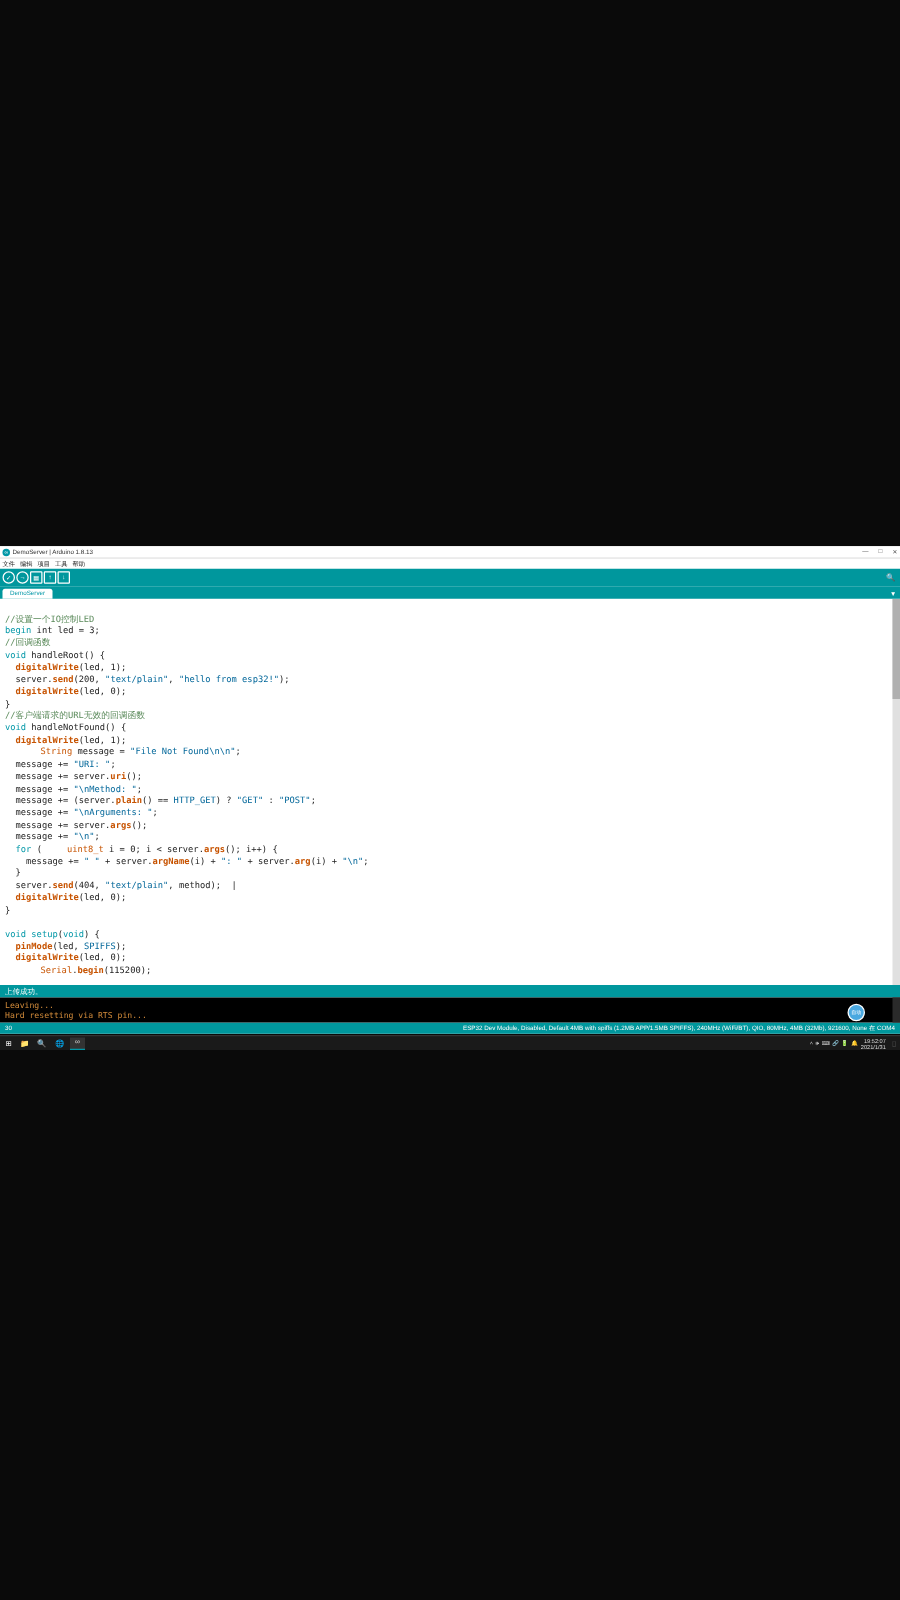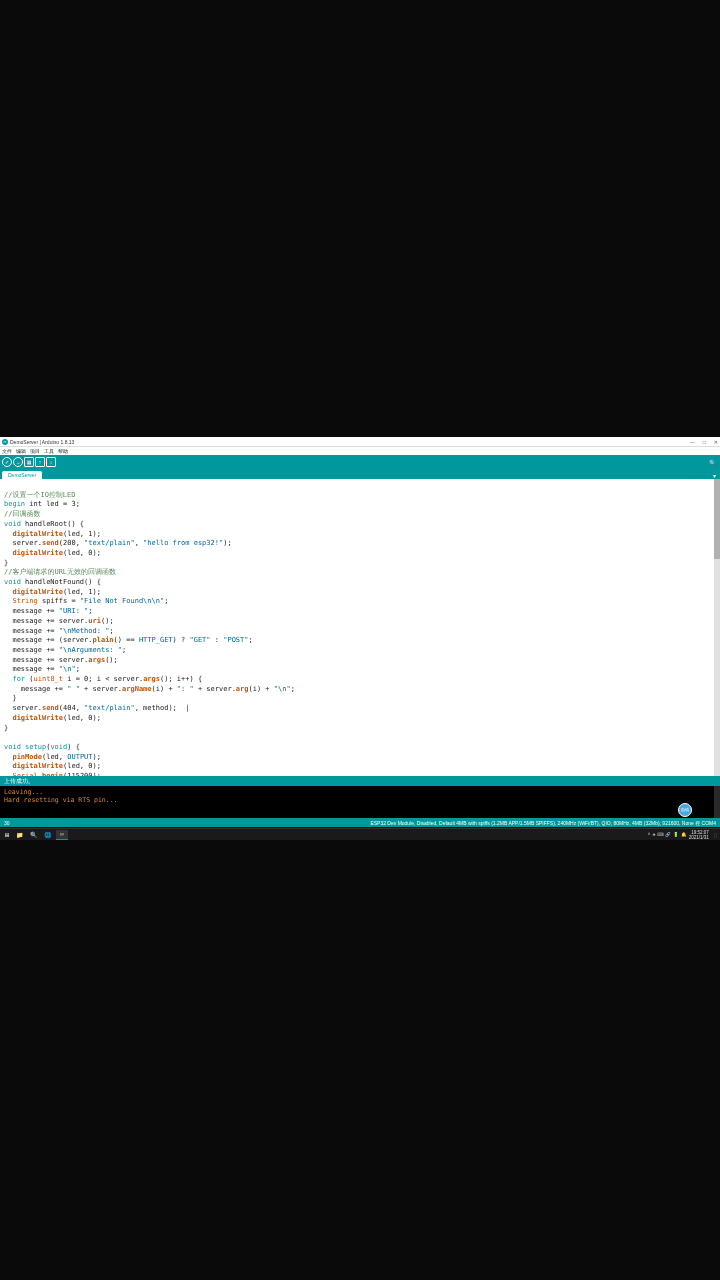--- a/index.html
+++ b/index.html
@@ -31,29 +31,29 @@
 .tabbar .tspacer { flex: 1; }
 .tabbar .tabright { color: #fff; font-size: 6px; padding: 0 2px; cursor: pointer; }
 
 
 .codearea { flex: 1; background: #fff; overflow: auto; position: relative; font-family: "Consolas", monospace; font-size: 7px; line-height: 9.7px; padding: 2px 4px; color: #222; white-space: pre; }
 .codearea .scroll-track { position: absolute; right: 0; top: 0; bottom: 0; width: 6px; background: #e0e0e0; }
 .codearea .scroll-thumb { position: absolute; right: 0; top: 0; width: 6px; height: 80px; background: #b0b0b0; }
 
 .c-comment { color: #5a8a5a; }
 .c-keyword { color: #0097a7; }
-.c-type    { color: #c75300; }
+.c-type    { color: #c75300; margin-left: 20px; }
 .c-string  { color: #006699; }
 .c-func    { color: #c75300; font-weight: bold; }
 .c-const   { color: #006699; }
 pre.codeblock { margin: 0; font-family: inherit; }
 
 
 .statusbar { height: 10px; background: #00979d; color: #fff; font-size: 6px; display: flex; align-items: center; padding: 0 4px; }
-.console   { height: 32px; background: #000; color: #d38b3a; font-family: "Consolas", monospace; font-size: 6.5px; padding: 2px 4px; line-height: 8px; white-space: pre; position: relative; }
+.console   { height: 20px; background: #000; color: #d38b3a; font-family: "Consolas", monospace; font-size: 6.5px; padding: 2px 4px; line-height: 8px; white-space: pre; position: relative; }
 .console .scroll-track { position: absolute; right: 0; top: 0; bottom: 0; width: 6px; background: #2a2a2a; }
 .footbar { height: 9px; background: #00979d; color: #fff; font-size: 5px; display: flex; align-items: center; padding: 0 4px; }
 .footbar .spacer { flex: 1; }
 
 
 .floatcircle { position: absolute; right: 28px; bottom: 1px; width: 14px; height: 14px; background: #4aa8e0; border: 1px solid #fff; border-radius: 50%; display: flex; align-items: center; justify-content: center; font-size: 4px; color: #fff; z-index: 5; }
 
 
 .taskbar { position: absolute; top: 828px; left: 0; width: 720px; height: 12px; background: #1a1a1a; border-top: 1px solid #333; display: flex; align-items: center; padding: 0 2px; gap: 2px; }
 .taskbar .start { width: 10px; height: 10px; background: #1a1a1a; display: flex; align-items: center; justify-content: center; color: #fff; font-size: 6px; cursor: pointer; }
@@ -108,37 +108,37 @@
 <span class="c-keyword">begin</span><span> int </span><span>led</span><span> = 3;</span>
 <span class="c-comment">//回调函数</span>
 <span class="c-keyword">void</span><span> handleRoot() {</span>
 <span>  </span><span class="c-func">digitalWrite</span><span>(led, 1);</span>
 <span>  server.</span><span class="c-func">send</span><span>(200, </span><span class="c-string">"text/plain"</span><span>, </span><span class="c-string">"hello from esp32!"</span><span>);</span>
 <span>  </span><span class="c-func">digitalWrite</span><span>(led, 0);</span>
 <span>}</span>
 <span class="c-comment">//客户端请求的URL无效的回调函数</span>
 <span class="c-keyword">void</span><span> handleNotFound() {</span>
 <span>  </span><span class="c-func">digitalWrite</span><span>(led, 1);</span>
-<span>  </span><span class="c-type">String</span><span> spiffs = </span><span class="c-string">"File Not Found\n\n"</span><span>;</span>
+<span>  </span><span class="c-type">String</span><span> message = </span><span class="c-string">"File Not Found\n\n"</span><span>;</span>
 <span>  message += </span><span class="c-string">"URI: "</span><span>;</span>
 <span>  message += server.</span><span class="c-func">uri</span><span>();</span>
 <span>  message += </span><span class="c-string">"\nMethod: "</span><span>;</span>
 <span>  message += (server.</span><span class="c-func">plain</span><span>() == </span><span class="c-const">HTTP_GET</span><span>) ? </span><span class="c-string">"GET"</span><span> : </span><span class="c-string">"POST"</span><span>;</span>
 <span>  message += </span><span class="c-string">"\nArguments: "</span><span>;</span>
 <span>  message += server.</span><span class="c-func">args</span><span>();</span>
 <span>  message += </span><span class="c-string">"\n"</span><span>;</span>
 <span>  </span><span class="c-keyword">for</span><span> (</span><span class="c-type">uint8_t</span><span> i = 0; i &lt; server.</span><span class="c-func">args</span><span>(); i++) {</span>
 <span>    message += </span><span class="c-string">" "</span><span> + server.</span><span class="c-func">argName</span><span>(i) + </span><span class="c-string">": "</span><span> + server.</span><span class="c-func">arg</span><span>(i) + </span><span class="c-string">"\n"</span><span>;</span>
 <span>  }</span>
 <span>  server.</span><span class="c-func">send</span><span>(404, </span><span class="c-string">"text/plain"</span><span>, method);  </span><span>|</span>
 <span>  </span><span class="c-func">digitalWrite</span><span>(led, 0);</span>
 <span>}</span>
 <span></span>
 <span class="c-keyword">void</span><span> </span><span class="c-keyword">setup</span><span>(</span><span class="c-keyword">void</span><span>) {</span>
-<span>  </span><span class="c-func">pinMode</span><span>(led, </span><span class="c-const">OUTPUT</span><span>);</span>
+<span>  </span><span class="c-func">pinMode</span><span>(led, </span><span class="c-const">SPIFFS</span><span>);</span>
 <span>  </span><span class="c-func">digitalWrite</span><span>(led, 0);</span>
 <span>  </span><span class="c-type">Serial</span><span>.</span><span class="c-func">begin</span><span>(115200);</span></pre>
     <div class="scroll-track">
       <div class="scroll-thumb"></div>
     </div>
   </div>
 
   <div class="statusbar">
     <span>上传成功。</span>
   </div>

